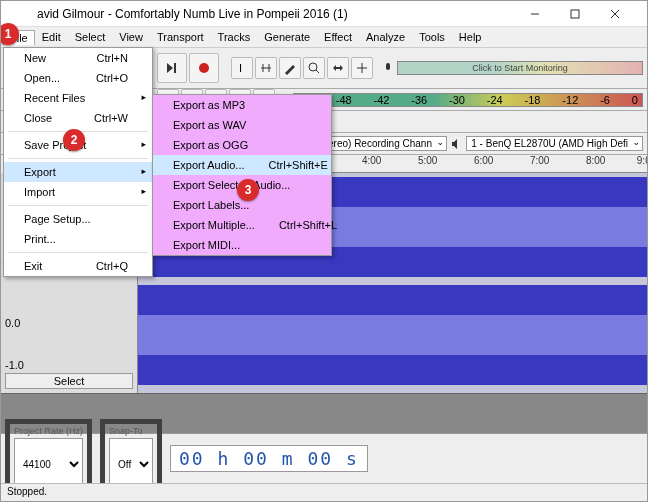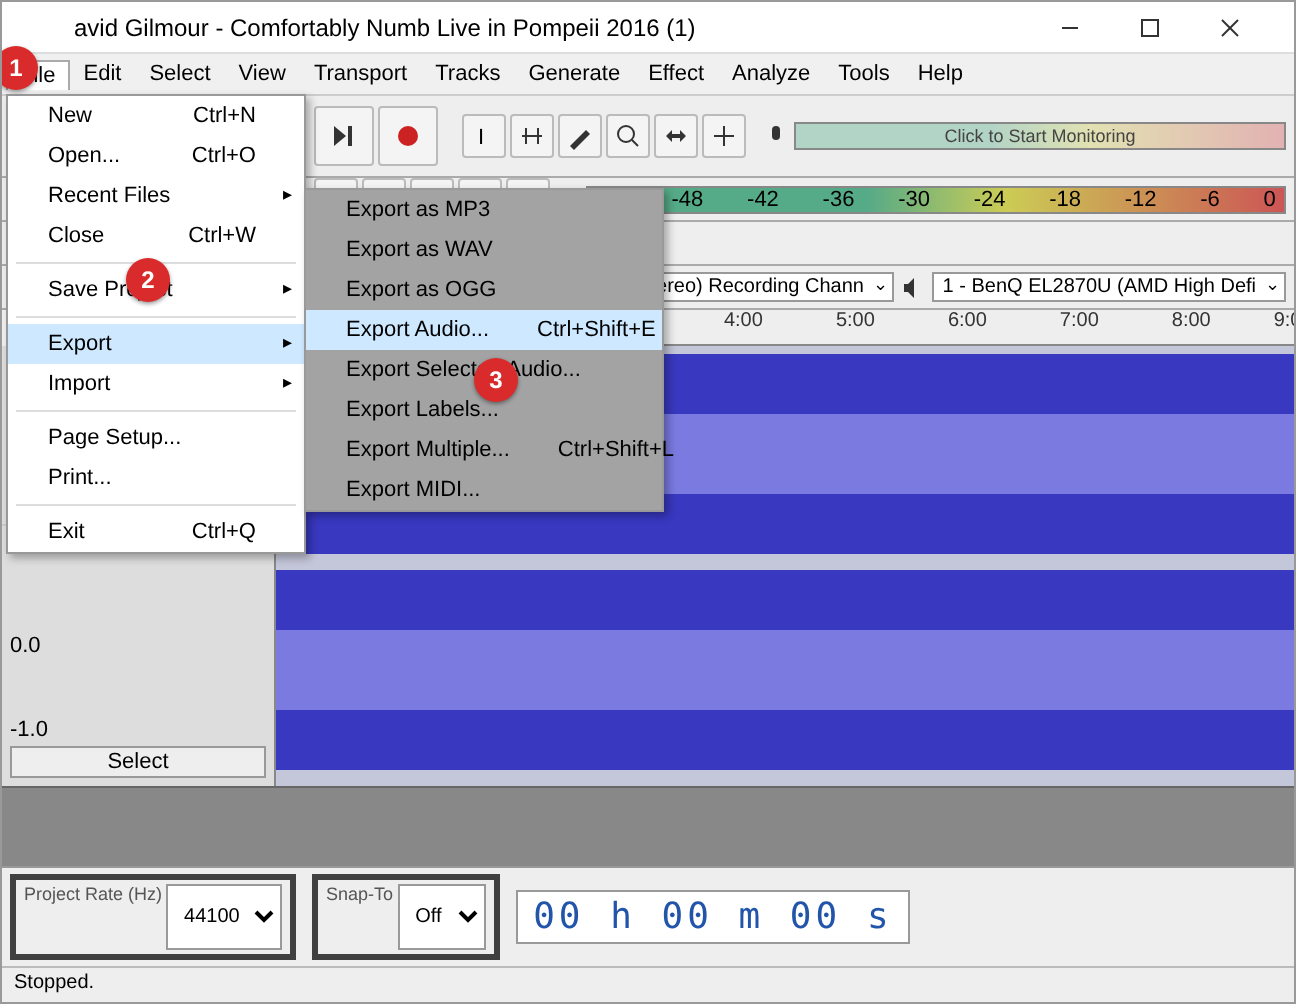--- a/index.html
+++ b/index.html
@@ -33,26 +33,26 @@
 .wave.bot{top:112px;height:100px}
 .wave::before{content:"";position:absolute;inset:30% 0;background:#7a7ae0}
 .thead-row{padding:2px 4px;border-bottom:1px solid #ccc}
 .selectbtn{margin:auto 4px 4px 4px;border:1px solid #999;background:#eee;text-align:center;padding:1px}
 .dropdown{position:absolute;background:#fff;border:1px solid #999;box-shadow:2px 2px 4px rgba(0,0,0,.3);z-index:10}
 .dd-item{padding:4px 24px 4px 20px;display:flex;justify-content:space-between;gap:24px;white-space:nowrap;position:relative}
 .dd-item.sub::after{content:"▸";position:absolute;right:6px;font-size:9px}
 .dd-item.sel{background:#cde8ff}
 .dd-item.dis{color:#999}
 .dd-sep{height:1px;background:#ddd;margin:3px 4px}
-.submenu{position:absolute;left:100%;top:0;background:#a3a3a3;border:1px solid #999;box-shadow:2px 2px 4px rgba(0,0,0,.3)}
+.submenu{position:absolute;left:100%;top:0;background:#f0abfc;border:1px solid #999;box-shadow:2px 2px 4px rgba(0,0,0,.3)}
 .badge{position:absolute;width:22px;height:22px;border-radius:50%;background:#d92b2b;color:#fff;font-weight:bold;display:flex;align-items:center;justify-content:center;font-size:12px;z-index:20;box-shadow:0 1px 2px rgba(0,0,0,.4)}
 .bottombar{position:absolute;bottom:18px;left:0;right:0;height:50px;background:#eee;border-top:1px solid #999;display:flex;align-items:center;padding:4px;gap:8px}
-.bgroup{border:3px solid #404040;padding:2px 4px;display:flex;flex-direction:row;gap:2px}
+.bgroup{border:5px solid #404040;padding:2px 4px;display:flex;flex-direction:column;gap:2px}
 .bgroup .lbl{font-size:9px;color:#555}
-.bgroup select,.bgroup .val{border:1px solid #999;background:#fff;padding:9px 4px;font-size:10px}
+.bgroup select,.bgroup .val{border:1px solid #999;background:#fff;padding:19px 4px;font-size:10px}
 .timedisp{font-family:monospace;font-size:18px;letter-spacing:2px;color:#2255aa;border:1px solid #999;background:#fff;padding:2px 8px}
 .statusbar{position:absolute;bottom:0;left:0;right:0;height:18px;background:#eee;border-top:1px solid #bbb;padding:2px 6px;font-size:10px}
 .grey{background:#888;height:70px;border-top:1px solid #666}
 </style>
 </head>
 <body>
 
 <div class="titlebar">
   <span class="title">avid Gilmour - Comfortably Numb Live in Pompeii 2016 (1)</span>
   <div class="winbtns">

